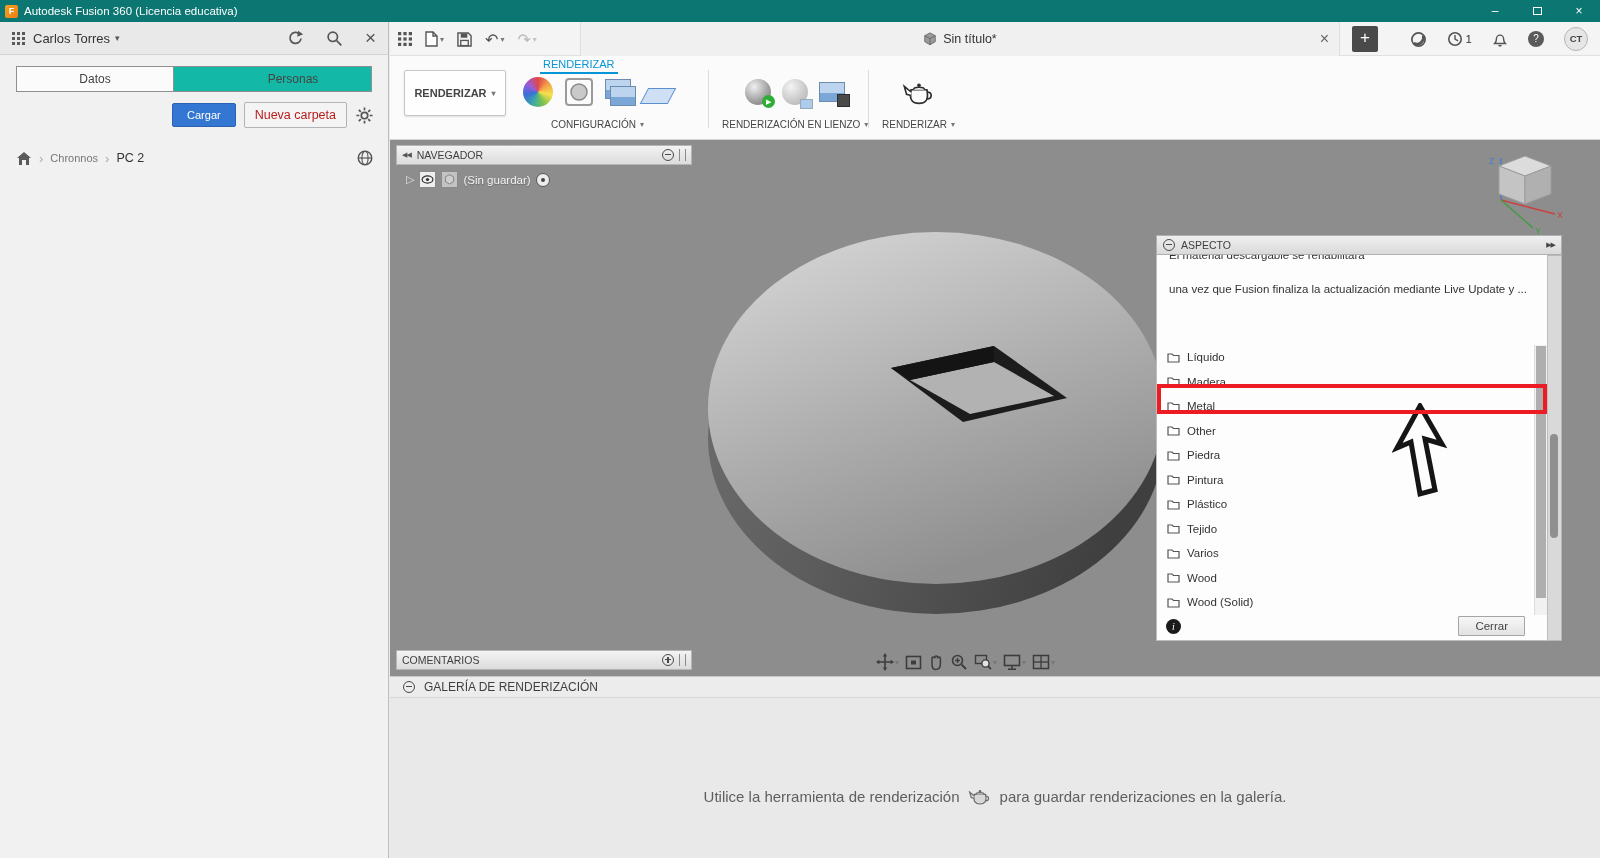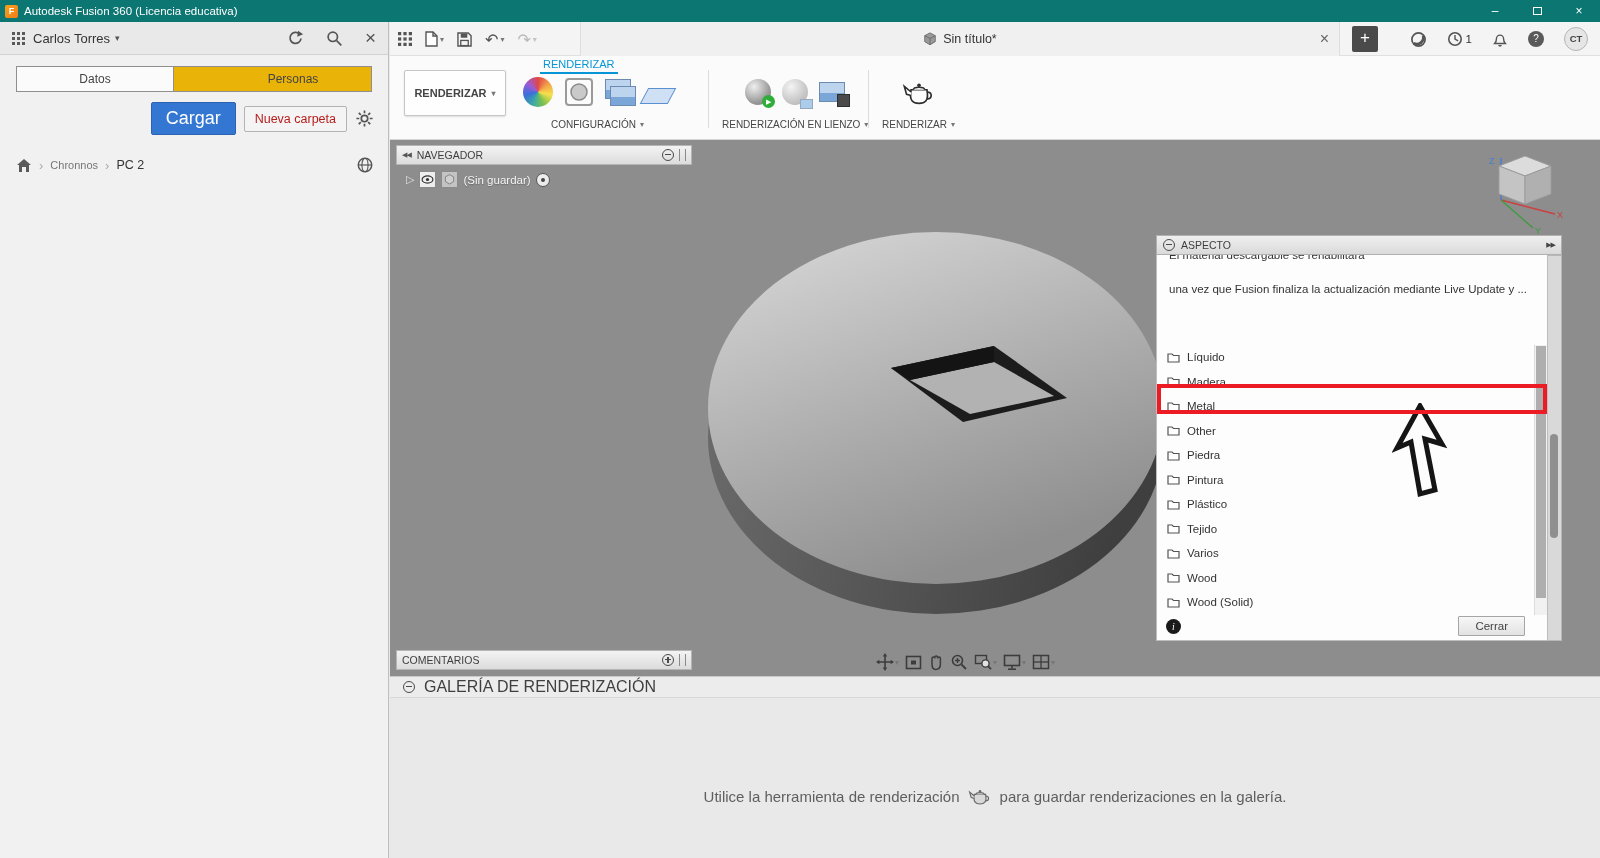--- a/index.html
+++ b/index.html
@@ -17,23 +17,23 @@
   
   .data-panel { position:absolute; left:0; top:22px; width:389px; bottom:0; background:#f1f1f1; border-right:1px solid #bfbfbf; }
   .dp-header { height:33px; background:#e9e9e9; border-bottom:1px solid #d2d2d2; display:flex; align-items:center; padding:0 12px; }
   .dp-user { font-size:13px; color:#333; margin-left:8px; }
   .chev { font-size:9px; color:#555; margin-left:5px; }
   .dp-header-icons { margin-left:auto; display:flex; align-items:center; gap:22px; }
   .icon-x { font-size:19px; color:#555; line-height:16px; }
   .dp-tabs { display:flex; margin:11px 16px 0 16px; }
   .dp-tab { flex:1; height:26px; line-height:24px; text-align:center; font-size:12px; color:#444; border:1px solid #8f8f8f; }
   .dp-tab.active { background:#fbfbfb; }
-  .dp-tab.inactive { background:#eab308; border-left:none;padding-left:41px; }
+  .dp-tab.inactive { background:#14b8a6; border-left:none;padding-left:41px; }
   .dp-actions { display:flex; align-items:center; justify-content:flex-end; margin:10px 14px 0 14px; gap:8px; }
-  .btn-blue { background:#3477d2; color:#fff; font-size:18px; padding:5px 14px; border-radius:2px; border:1px solid #2b63b2; }
+  .btn-blue { background:#3477d2; color:#fff; font-size:11px; padding:5px 14px; border-radius:2px; border:1px solid #2b63b2; }
   .btn-gray { background:#f4f4f4; color:#b91c1c; font-size:12.5px; padding:5px 10px; border:1px solid #b3b3b3; border-radius:2px; }
   .dp-breadcrumb { display:flex; align-items:center; margin:21px 14px 0 16px; }
   .bc-sep { color:#aaa; font-size:13px; margin:0 7px; }
   .bc-root { color:#777; font-size:11px; }
   .bc-current { color:#333; font-size:12.5px; }
   .bc-globe { margin-left:auto; }
 
   
   .main { position:absolute; left:390px; top:22px; width:1210px; bottom:0; background:#f4f4f4; }
 
@@ -107,21 +107,21 @@
   .list-scroll { position:absolute; right:0; top:90px; width:13px; height:270px; background:#f1f1f1; border-left:1px solid #ddd; }
   .list-thumb { position:absolute; left:1px; top:1px; width:10px; height:252px; background:#aeaeae; }
   .aspect-footer { position:absolute; left:0; right:13px; bottom:0; height:28px; display:flex; align-items:center; padding:0 9px; }
   .info-dot { width:15px; height:15px; border-radius:50%; background:#1a1a1a; color:#fff; font-size:10px; font-style:italic; font-family:"Liberation Serif", serif; text-align:center; line-height:15px; }
   .btn-cerrar { margin-left:auto; background:linear-gradient(#f7f7f7,#e2e2e2); border:1px solid #a5a5a5; font-size:11.5px; color:#444; padding:3px 16px; border-radius:1px; }
   .aspect-gutter { width:14px; background:#d9d9d9; border:1px solid #b8b8b8; border-left:none; position:relative; }
   .gutter-thumb { position:absolute; left:2px; top:178px; width:8px; height:104px; background:#8f8f8f; border-radius:4px; }
   .red-annotation { position:absolute; left:0px; top:129px; width:390px; height:30px; border:4px solid #ed1c24; pointer-events:none; z-index:6; }
 
   
-  .gallery-header { position:absolute; left:0; top:654px; width:100%; height:22px; background:#ececec; border-top:1px solid #c9c9c9; border-bottom:1px solid #d8d8d8; display:flex; align-items:center; gap:9px; padding-left:13px; font-size:16px; color:#3f3f3f; }
+  .gallery-header { position:absolute; left:0; top:654px; width:100%; height:22px; background:#ececec; border-top:1px solid #c9c9c9; border-bottom:1px solid #d8d8d8; display:flex; align-items:center; gap:9px; padding-left:13px; font-size:12px; color:#3f3f3f; }
   .gallery-body { position:absolute; left:0; top:676px; width:100%; bottom:0; background:#e9e9e9; }
   .gallery-hint { position:absolute; left:0; right:0; top:88px; display:flex; align-items:center; justify-content:center; gap:8px; font-size:15px; color:#5f5f5f; }
 
   svg { display:block; }
 </style>
 </head>
 <body>
 
 <div class="titlebar">
   <span class="fusion-logo">F</span>

